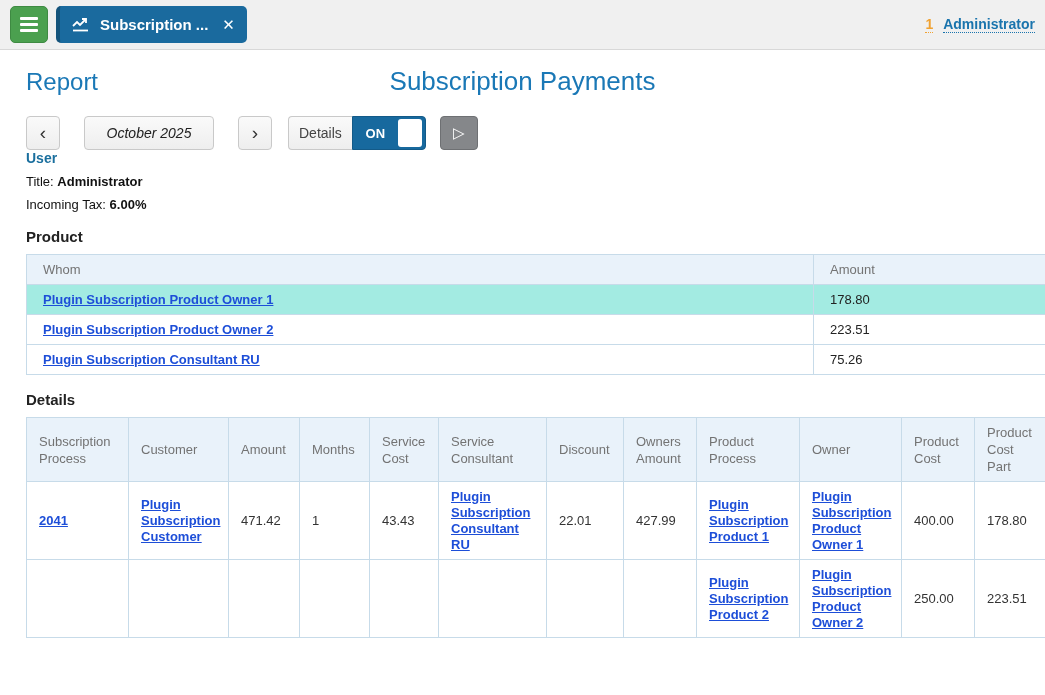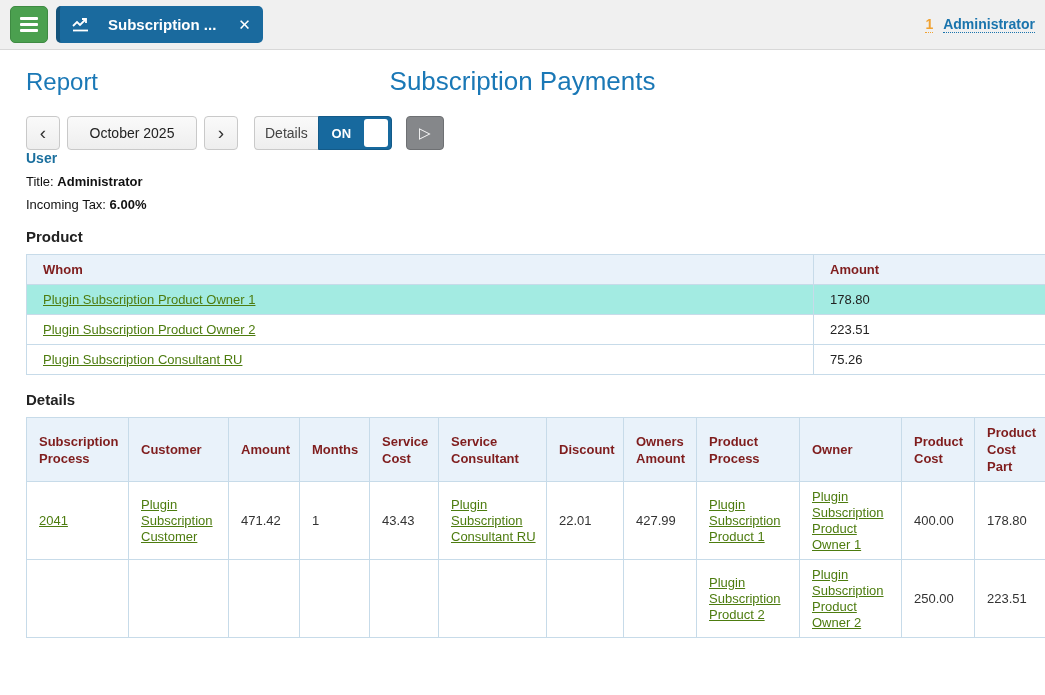--- a/index.html
+++ b/index.html
@@ -7,21 +7,21 @@
     font-family:"Liberation Sans", sans-serif; color:#222; overflow:hidden; }
 
   
   .topbar { height:50px; background:#f0f0f0; border-bottom:1px solid #d8d8d8;
     display:flex; align-items:center; padding:0 10px; }
   .menu-btn { width:38px; height:37px; background:#4ba04f; border:1px solid #3e8a42;
     border-radius:5px; display:flex; flex-direction:column; justify-content:center;
     align-items:center; gap:3px; cursor:pointer; }
   .menu-btn i { display:block; width:18px; height:3px; background:#fff; border-radius:1px; }
   .tab { margin-left:8px; height:37px; background:#1a6a9e; border-left:4px solid #14537b;
-    border-radius:5px; display:flex; align-items:center; padding:0 12px; gap:18px; cursor:pointer; }
+    border-radius:5px; display:flex; align-items:center; padding:0 12px; gap:10px; cursor:pointer; }
   .tab .tab-label { color:#fff; font-weight:bold; font-size:15px; }
   .tab .tab-close { color:#fff; font-size:15px; margin-left:4px; cursor:pointer; }
   .trend-ico { width:18px; height:14px; display:block; }
   .topbar-right { margin-left:auto; display:flex; align-items:center; gap:10px; font-size:14px; }
   .buffer-count { color:#f0a232; font-weight:bold; border-bottom:1px dotted #f0a232;
     cursor:pointer; text-decoration:none; }
   .admin-link { color:#1a74ad; font-weight:bold; border-bottom:1px dotted #1a74ad;
     cursor:pointer; text-decoration:none; }
 
   
@@ -36,21 +36,21 @@
   .buffer-btn span { color:#17699e; font-weight:bold; font-size:14px; }
   .chev-down { margin-left:auto; width:9px; height:9px; border-right:2px solid #444;
     border-bottom:2px solid #444; transform:rotate(45deg) translateY(-3px); }
 
   
   .toolbar { margin-top:10px; display:flex; align-items:center; }
   .tb-btn { height:34px; background:linear-gradient(#fafafa,#eeeeee); border:1px solid #c9c9c9;
     border-radius:4px; display:flex; align-items:center; justify-content:center;
     font-size:14px; color:#222; cursor:pointer; }
   .nav-btn { width:34px; font-size:19px; color:#333; }
-  .period-btn { width:130px; margin:0 7px; }
+  .period-btn { width:130px; margin:0 24px;font-style:italic; }
   .toggle-group { display:flex; margin-left:16px; height:34px; }
   .toggle-label { height:34px; background:linear-gradient(#fafafa,#eeeeee);
     border:1px solid #c9c9c9; border-right:none; border-radius:4px 0 0 4px;
     display:flex; align-items:center; padding:0 10px; color:#444; font-size:14px; }
   .toggle-on { width:74px; height:34px; background:#17699e; border:1px solid #135a88;
     border-radius:0 4px 4px 0; display:flex; align-items:center; cursor:pointer; }
   .toggle-on .on-text { color:#fff; font-weight:bold; font-size:13px; flex:1; text-align:center; }
   .toggle-knob { width:24px; height:28px; background:#fff; border-radius:3px; margin-right:3px; }
   .play-btn { margin-left:14px; width:38px; height:34px; background:#85878a;
     border:1px solid #6e7073; border-radius:4px; color:#fff; font-size:15px; }
@@ -59,22 +59,22 @@
   .sec-heading-blue { color:#1a6f9e; font-weight:bold; font-size:14px; }
   .kv-line { margin-top:8px; font-size:13px; color:#111; }
   .kv-line b { font-weight:bold; }
   .sec-heading-dark { margin-top:16px; color:#222; font-weight:bold; font-size:15px; }
 
   
   table { border-collapse:collapse; table-layout:fixed; width:1023px; margin-top:9px;
     font-size:13px; }
   th, td { border:1px solid #c7dbe9; text-align:left; vertical-align:middle;
     overflow:hidden; }
-  thead th { background:#e9f2fa; color:#7f1d1d; font-weight:bold; }
-  a.cell-link { color:#4d7c0f; text-decoration:underline; cursor:pointer; }
+  thead th { background:#e9f2fa; color:#737373; font-weight:normal; }
+  a.cell-link { color:#1d4ed8; text-decoration:underline; cursor:pointer;font-weight:bold; }
 
   .payments-table th { height:30px; padding:0 16px; }
   .payments-table td { height:30px; padding:0 16px; }
   .payments-table tr.hl td { background:#a3ebe2; }
 
   .details-table th { height:62px; padding:6px 8px 6px 12px; line-height:17px; }
   .details-table td { height:78px; padding:6px 8px 6px 12px; line-height:16px; color:#333; }
 </style>
 </head>
 <body>

